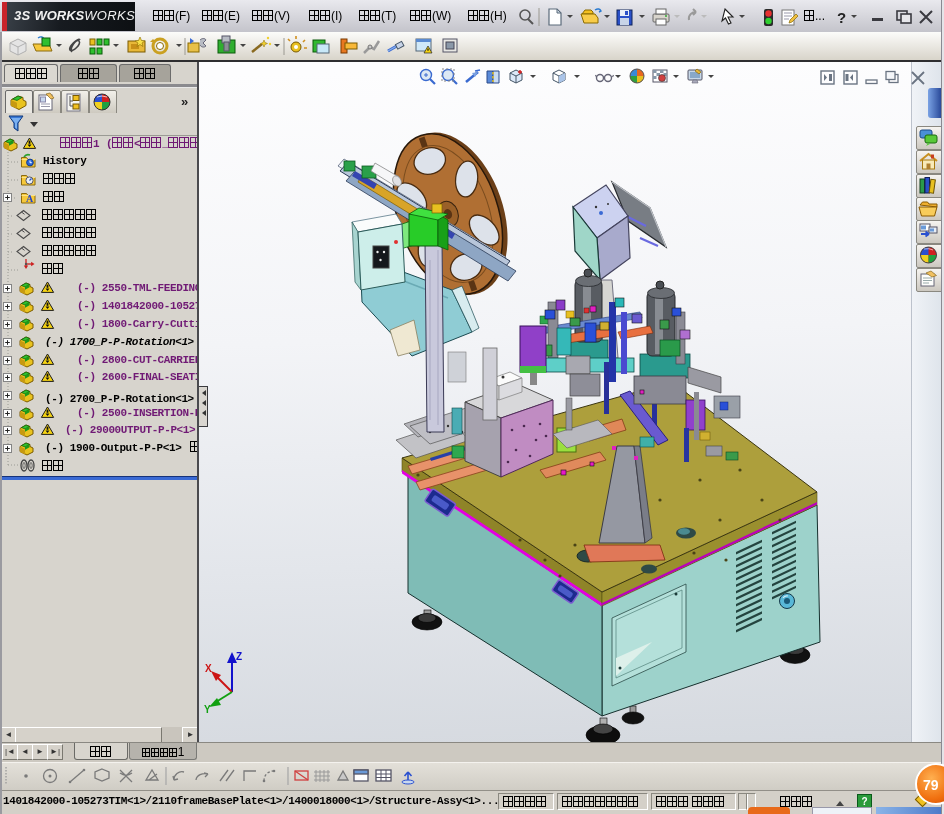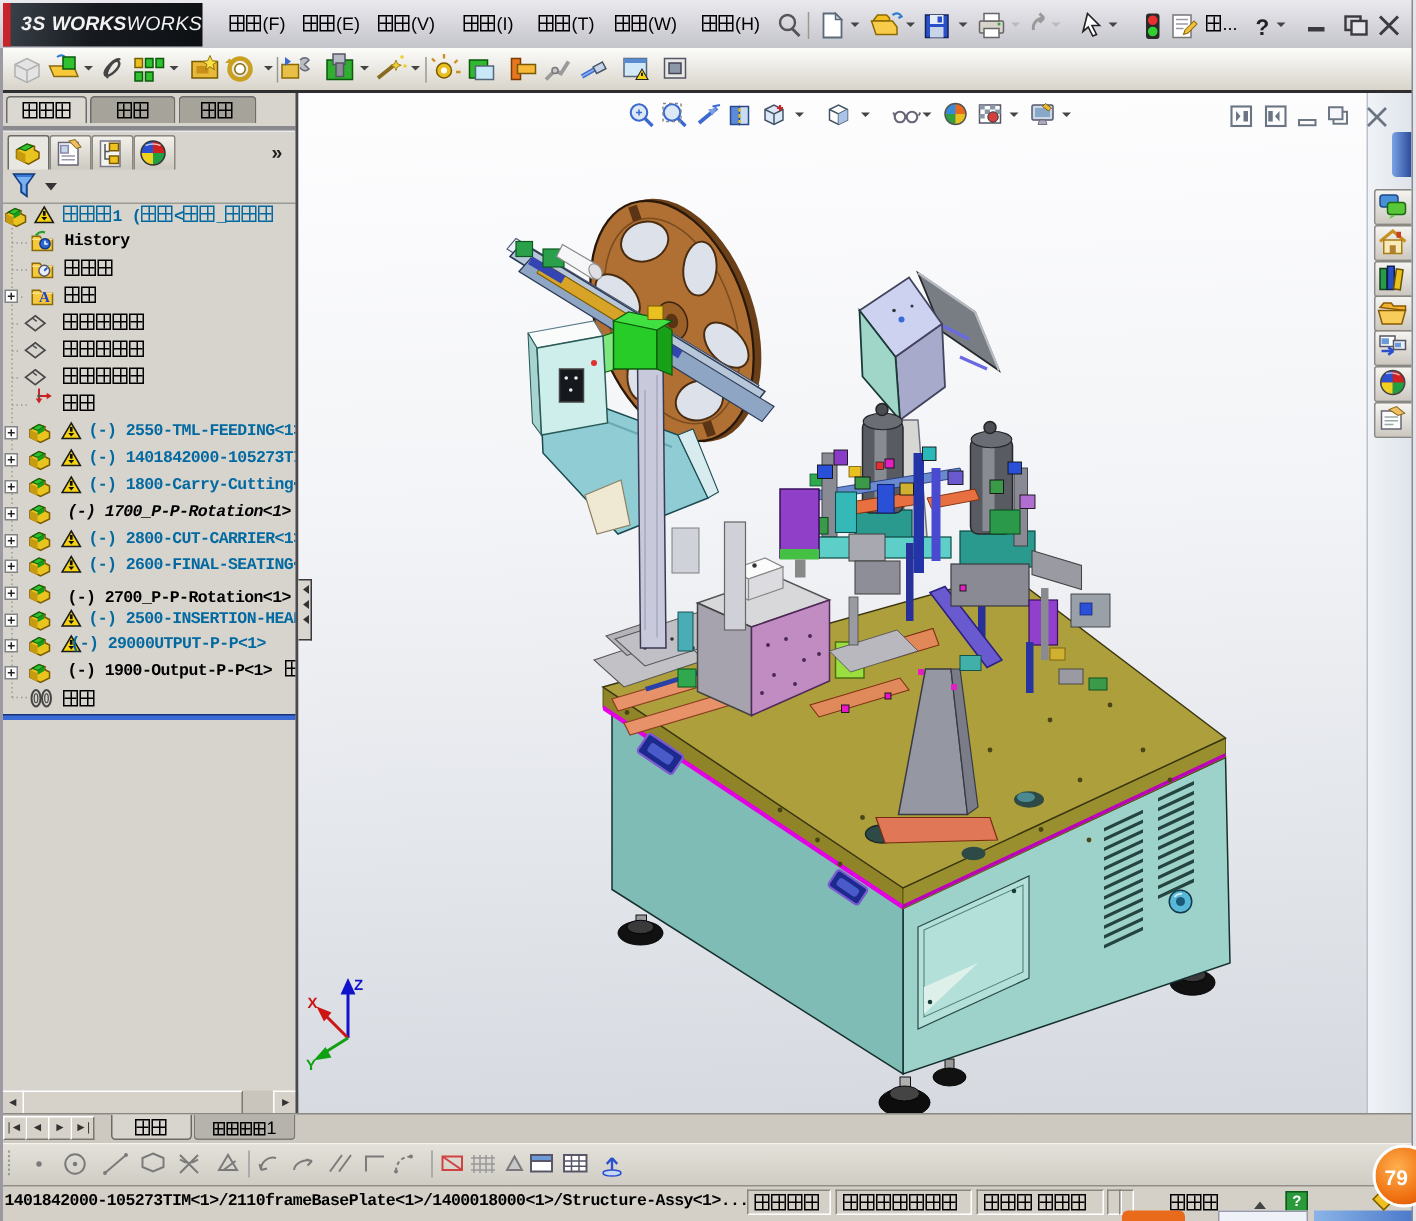--- a/index.html
+++ b/index.html
@@ -29,21 +29,21 @@
 .tabon{background:#dbd8d1;}
 .taboff{background:#a6a39b;}
 #paneldiv{left:0;top:84px;width:197px;height:3px;background:#8a8a8e;border-bottom:1px solid #e8e8e8;}
 .pbtn{position:absolute;top:90px;width:26px;height:23px;background:linear-gradient(#f2f0ea,#ccc8be);
   border:1px solid #8a8880;border-radius:2px;}
 .pbtn.on{background:#e9e7e1;border:1px solid #6a6a6a;}
 #filter-row{left:0;top:113px;width:197px;height:22px;background:#d7d4cd;border-bottom:1px solid #9a9a94;}
 
 .trow{position:absolute;height:18px;line-height:17px;white-space:nowrap;font-size:12px;}
 .mono{font-family:"Liberation Mono",monospace;font-size:11px;font-weight:bold;letter-spacing:-.4px;}
-.olive{color:#0369a1;}
+.olive{color:#701a75;margin-left:18px;}
 #rollback{left:0;top:476px;width:197px;height:3px;background:#3a6ad4;border-top:1px solid #16337a;}
 
 #hscroll{left:0;top:727px;width:197px;height:15px;background:#c9c5bd;}
 .sbtn{position:absolute;width:15px;height:15px;background:#d6d2ca;border:1px solid;border-color:#fff #7a7870 #7a7870 #fff;
   font-size:8px;text-align:center;line-height:13px;color:#333;}
 
 #vp{left:199px;top:62px;width:742px;height:684px;overflow:hidden;
   background:linear-gradient(178deg,#fdfdfe 2%,#f3f4f7 40%,#e3e6eb 72%,#d5d9df 100%);}
 
 #taskpane{left:712px;top:0;width:30px;height:684px;background:linear-gradient(90deg,#f0f3f7,#dee4eb);border-left:1px solid #bcc2cc;}

